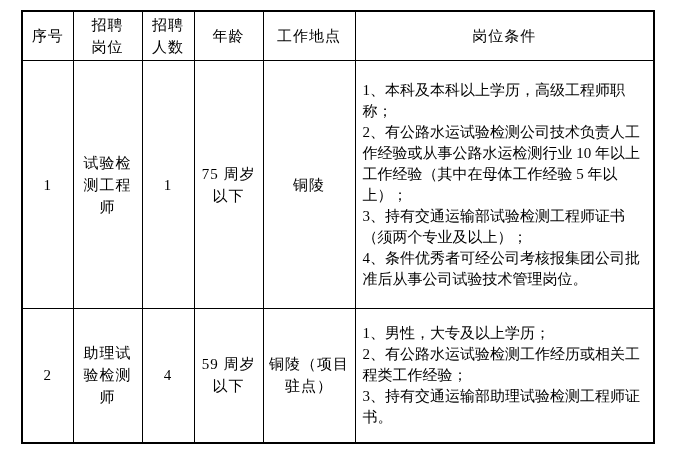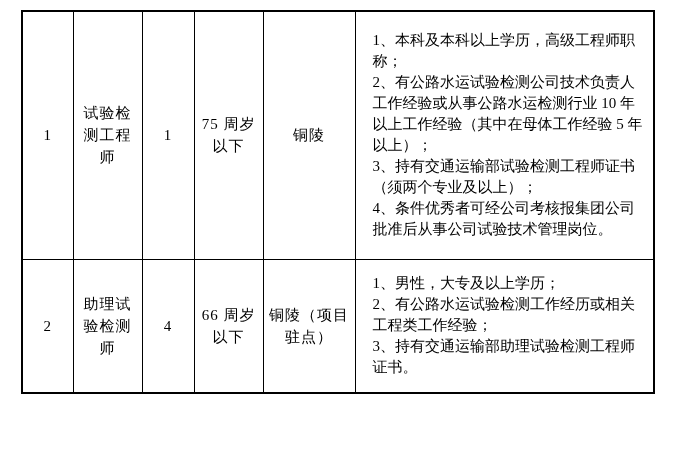--- a/index.html
+++ b/index.html
@@ -36,61 +36,71 @@
   }
   .c-center {
     text-align: center;
     line-height: 22px;
     letter-spacing: 1px;
     padding: 2px 2px;
   }
   .c-req {
     text-align: left;
     line-height: 21px;
-    padding: 4px 6px 4px 17px;
+    padding: 4px 6px 4px 7px;
   }
   tr.r-head   { height: 46px; }
   tr.r-first  { height: 248px; }
   tr.r-second { height: 134px; }
 </style>
 </head>
 <body>
 
 <div class="page">
   <table class="recruit">
     <colgroup>
       <col style="width:51px">
       <col style="width:69px">
       <col style="width:52px">
       <col style="width:69px">
       <col style="width:92px">
       <col style="width:299px">
     </colgroup>
     <tbody>
+      <tr class="r-head">
+        <th class="c-center">序号</th>
+        <th class="c-center">招聘
+岗位</th>
+        <th class="c-center">招聘
+人数</th>
+        <th class="c-center">年龄</th>
+        <th class="c-center">工作地点</th>
+        <th class="c-center">岗位条件</th>
+      </tr>
       <tr class="r-first">
         <td class="c-center">1</td>
         <td class="c-center">试验检
 测工程
 师</td>
         <td class="c-center">1</td>
         <td class="c-center">75 周岁
 以下</td>
         <td class="c-center">铜陵</td>
         <td class="c-req">1、本科及本科以上学历，高级工程师职称；
 2、有公路水运试验检测公司技术负责人工作经验或从事公路水运检测行业 10 年以上工作经验（其中在母体工作经验 5 年以上）；
 3、持有交通运输部试验检测工程师证书（须两个专业及以上）；
 4、条件优秀者可经公司考核报集团公司批准后从事公司试验技术管理岗位。</td>
       </tr>
       <tr class="r-second">
         <td class="c-center">2</td>
         <td class="c-center">助理试
 验检测
 师</td>
         <td class="c-center">4</td>
-        <td class="c-center">66 周岁
+        <td class="c-center">59 周岁
 以下</td>
         <td class="c-center">铜陵（项目
 驻点）</td>
         <td class="c-req">1、男性，大专及以上学历；
 2、有公路水运试验检测工作经历或相关工程类工作经验；
 3、持有交通运输部助理试验检测工程师证书。</td>
       </tr>
     </tbody>
   </table>
 </div>

